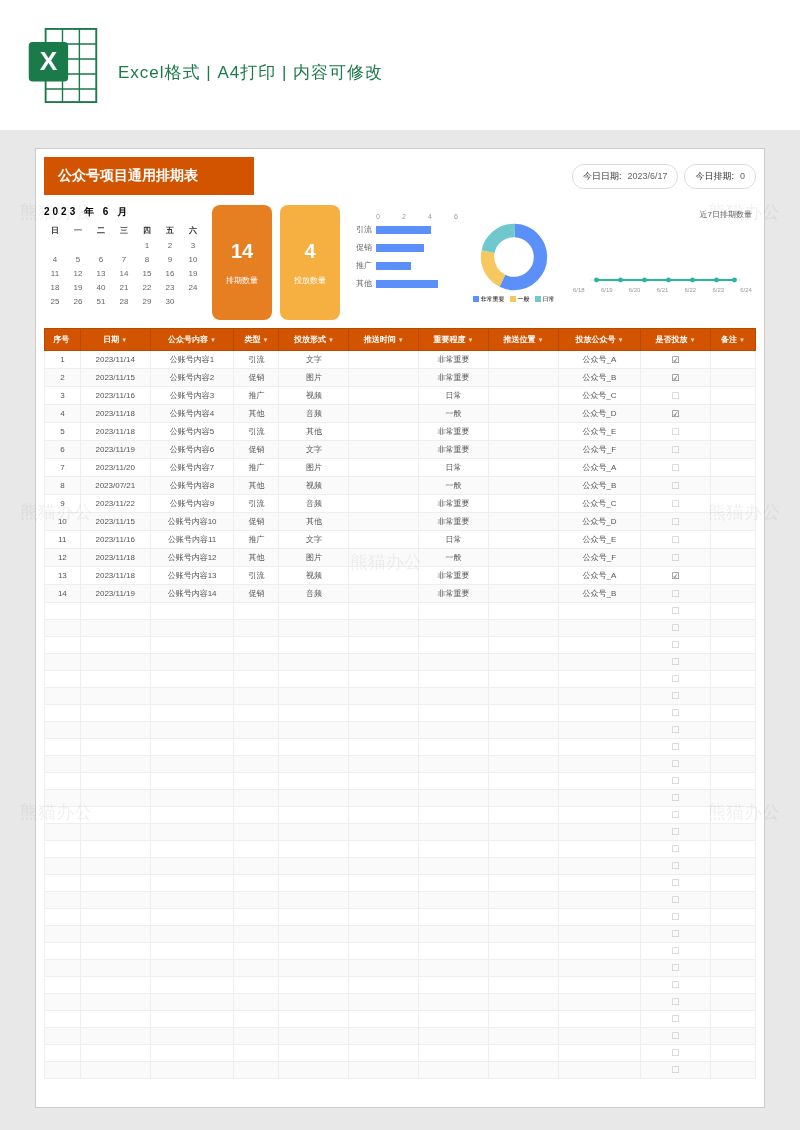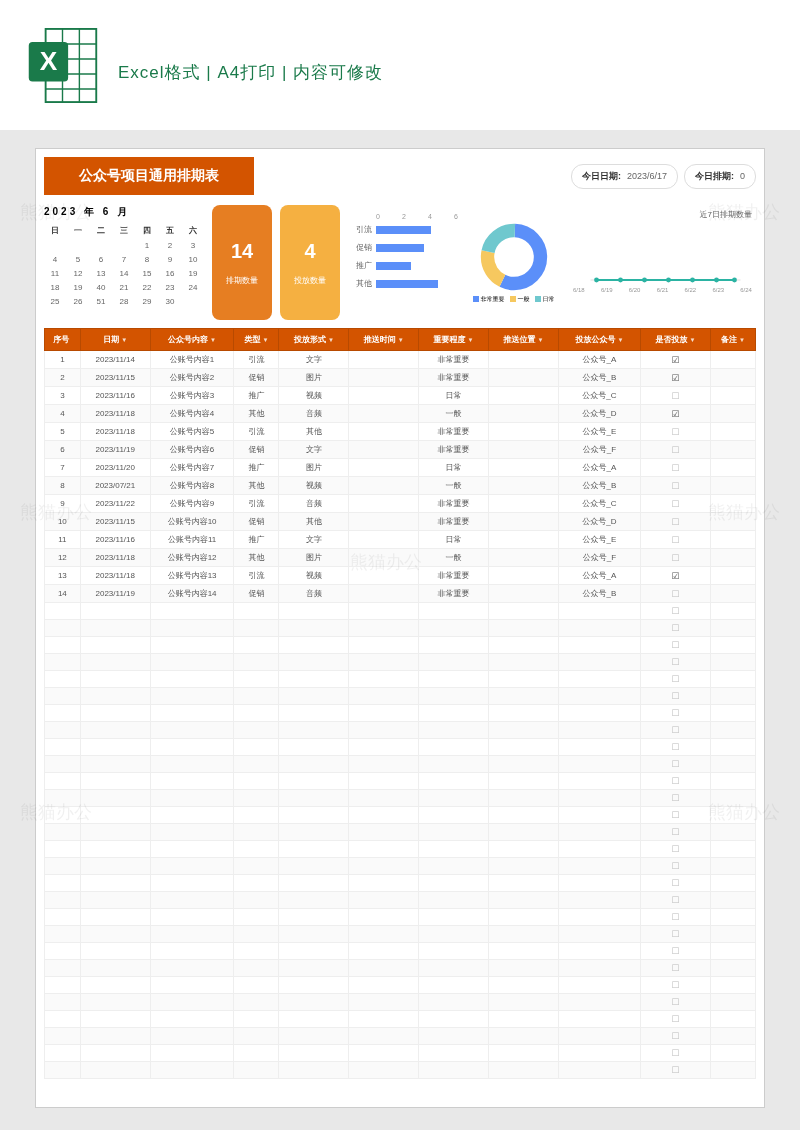--- a/index.html
+++ b/index.html
@@ -7,24 +7,24 @@
 .watermark{position:absolute;color:rgba(0,0,0,0.06);font-size:18px;pointer-events:none;z-index:100}
 .wm1{top:200px;left:20px}.wm2{top:200px;right:20px}.wm3{top:500px;left:20px}.wm4{top:500px;right:20px}.wm5{top:800px;left:20px}.wm6{top:800px;right:20px}.wm7{top:550px;left:350px}
 .banner{background:#fff;height:130px;display:flex;align-items:center;padding:15px 25px;gap:18px}
 .excel-icon{width:75px;height:85px;position:relative}
 .excel-icon svg{width:100%;height:100%}
 .banner-text{flex:1;color:#1a7a4a}
 .banner-title{font-size:38px;font-weight:700;letter-spacing:2px}
 .banner-sub{font-size:17px;margin-top:14px;letter-spacing:1px}
 .sheet{background:#fff;margin:18px 35px;border:1px solid #ccc;padding:8px;height:960px;position:relative}
 .header-row{display:flex;align-items:center;gap:6px;margin-bottom:10px}
-.title-box{background:#d35400;color:#fff;font-weight:700;font-size:14px;padding:10px 14px;flex:0 0 210px;text-align:center}
+.title-box{background:#d35400;color:#fff;font-weight:700;font-size:14px;padding:10px 14px;flex:0 0 210px;text-align:left}
 .spacer{flex:1}
 .date-box{border:1px solid #ddd;border-radius:12px;padding:5px 10px;font-size:9px;display:flex;gap:6px;align-items:center}
-.date-box .lbl{color:#333;font-weight:700}
+.date-box .lbl{color:#333;font-weight:400}
 .date-box .val{color:#666}
 .dash{display:flex;gap:8px;margin-bottom:8px;height:115px}
 .calendar{flex:0 0 160px}
 .cal-head{font-size:10px;font-weight:700;margin-bottom:4px;letter-spacing:3px}
 .cal-grid{display:grid;grid-template-columns:repeat(7,1fr);gap:1px;font-size:8px;text-align:center}
 .cal-grid div{padding:2px 0}
 .cal-dow{font-weight:600;color:#333}
 .cal-day{color:#666}
 .stat-card{width:60px;border-radius:8px;display:flex;flex-direction:column;align-items:center;justify-content:center;color:#fff;padding:8px 4px}
 .stat-card .num{font-size:20px;font-weight:700}

